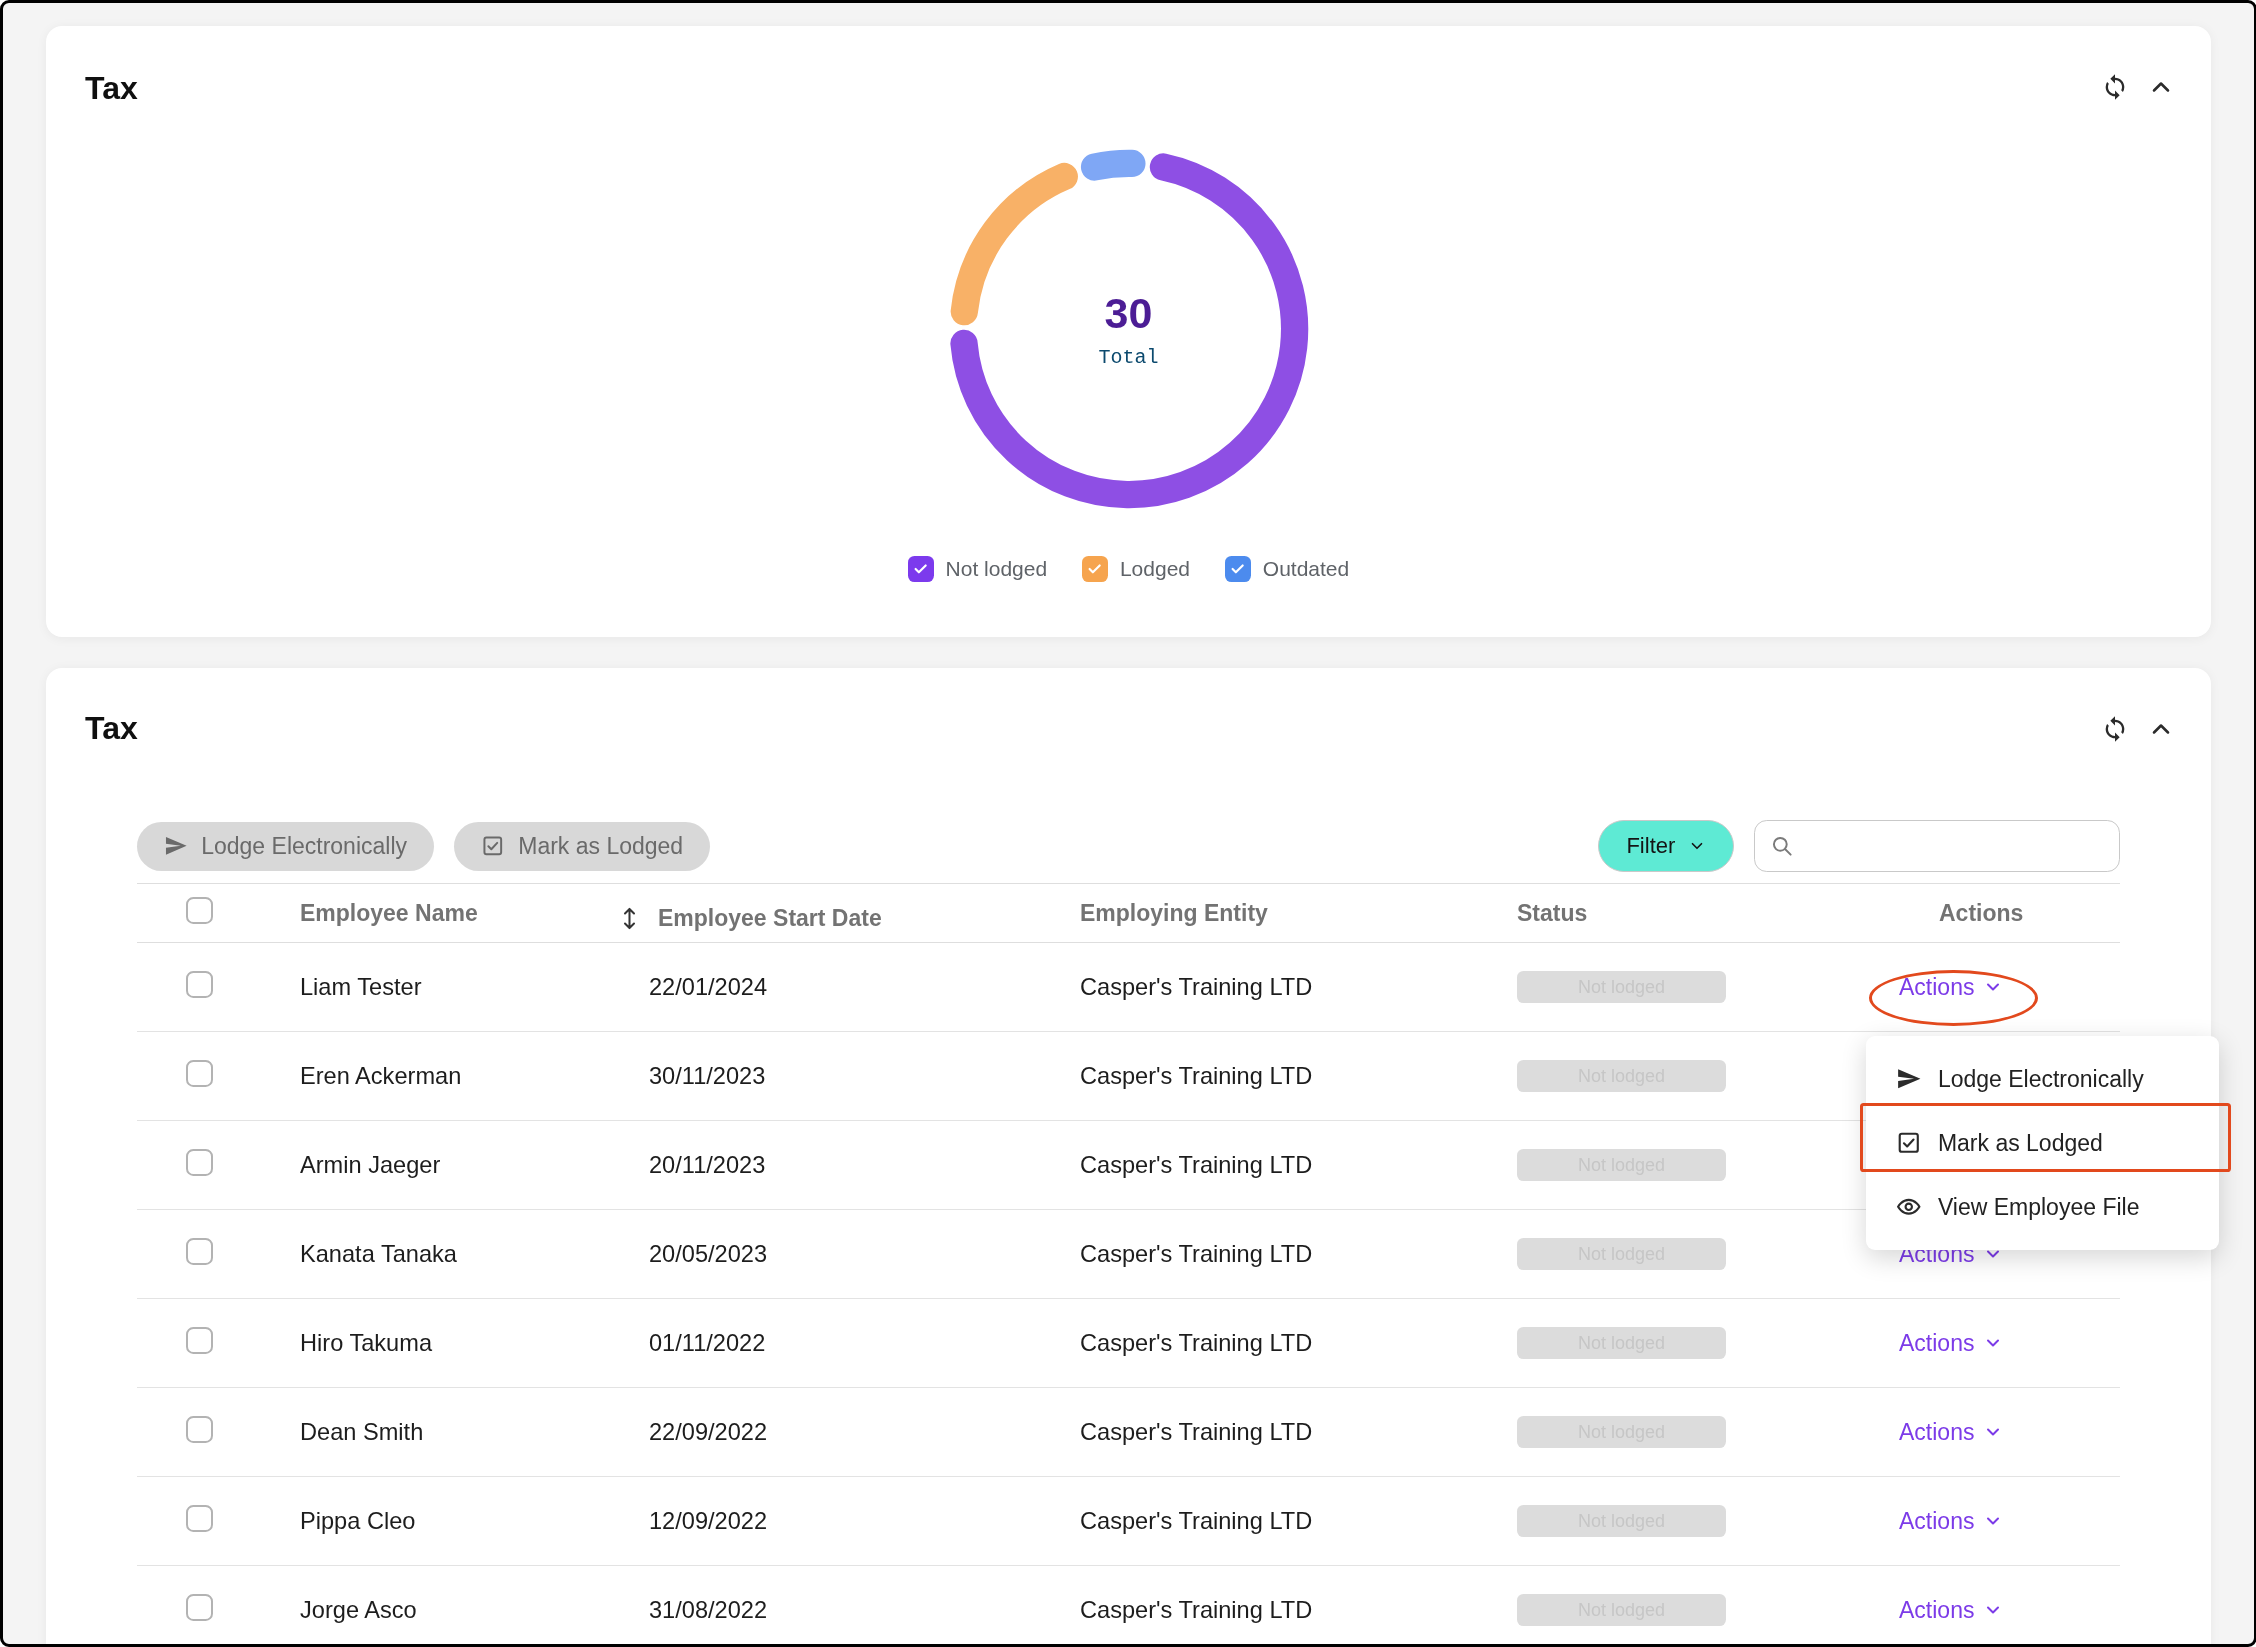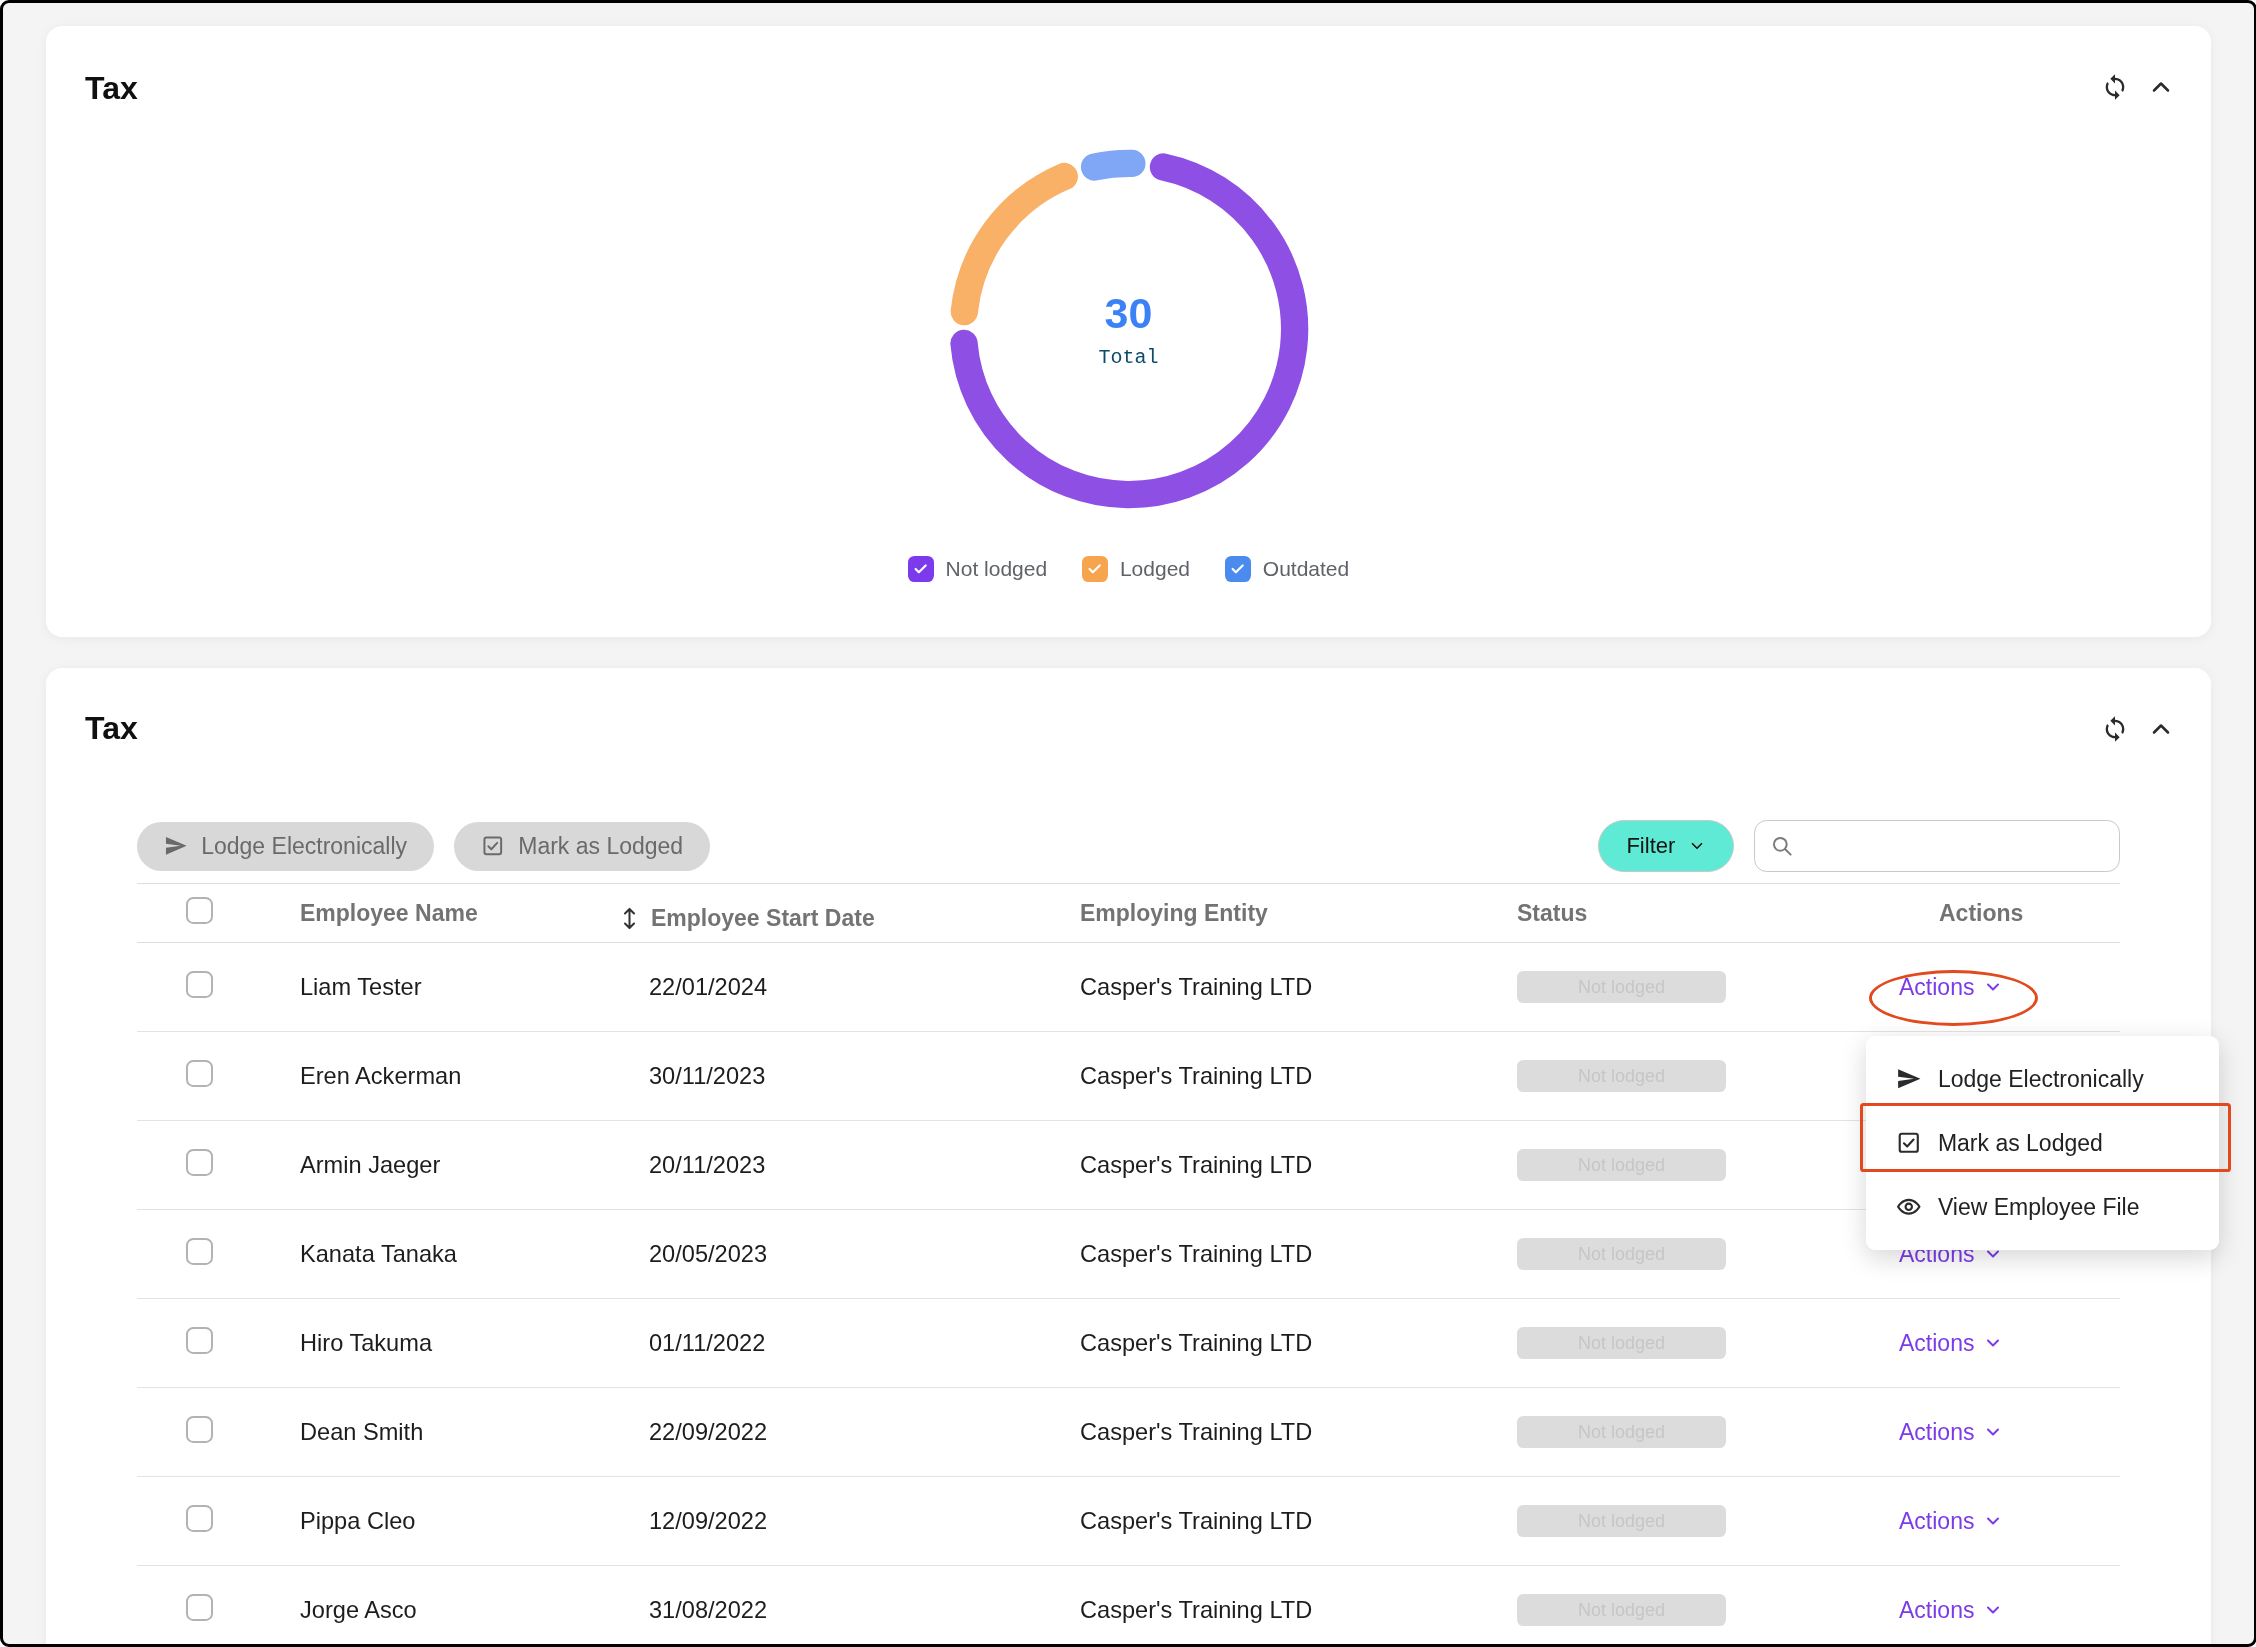--- a/index.html
+++ b/index.html
@@ -17,21 +17,21 @@
   .card-title { font-size:32px; font-weight:700; color:#101010; }
   .card-controls { position:absolute; top:47px; right:36px; display:flex; align-items:center; gap:18px; color:#2b2b2b; }
   .icon-btn { width:28px; height:28px; cursor:pointer; display:inline-flex; }
   .icon-btn svg { width:100%; height:100%; }
 
   
   .donut-area { display:flex; flex-direction:column; align-items:center; margin-top:40px; }
   .donut-wrap { position:relative; width:364px; height:364px; }
   .donut-wrap svg { width:364px; height:364px; }
   .donut-center { position:absolute; inset:0; display:flex; flex-direction:column; align-items:center; justify-content:center; gap:7.3px; }
-  .donut-total { font-size:43px; font-weight:700; color:#3b82f6; }
+  .donut-total { font-size:43px; font-weight:700; color:#4c1d95; }
   .donut-sublabel { font-size:20px; color:#0c4a6e;font-family:Liberation Mono, monospace; }
   .legend { display:flex; align-items:center; gap:35px; margin-top:45px; }
   .legend-item { display:flex; align-items:center; gap:11.8px; font-size:21px; color:#5f6368; cursor:pointer; }
   .legend-check { width:26px; height:26px; border-radius:6.4px; display:inline-flex; align-items:center; justify-content:center; }
   .legend-check svg { width:17.3px; height:17.3px; }
 
   
   .toolbar { margin:73px 52px 0; display:flex; align-items:center; gap:20px; }
   .bulk-btn { height:49px; padding:0 27px; border:none; border-radius:24.5px; background:#d8d8d8; color:#6a6a6a;
               font-size:23px; font-family:inherit; display:inline-flex; align-items:center; gap:13.6px; cursor:pointer; }
@@ -44,21 +44,21 @@
                 display:flex; align-items:center; gap:11px; padding:0 14.5px; color:#7b7b7b; }
   .search-box svg { width:23.6px; height:23.6px; flex:none; }
   .search-box input { border:none; outline:none; flex:1; min-width:0; font-size:22px; font-family:inherit; background:transparent; }
 
   
   .table { margin:11px 52px 0; }
   .thead, .trow { display:grid; grid-template-columns:163px 305px 475px 437px 382px 1fr; align-items:center; }
   .thead { height:60px; border-top:1.8px solid #dedede; border-bottom:1.8px solid #dedede; font-size:23px; font-weight:700; color:#737373; }
   .trow  { height:89px; border-bottom:1.8px solid #e3e3e3; font-size:23.6px; color:#1d1d1d; }
   .cb { width:27px; height:27px; border:2.7px solid #b3b3b3; border-radius:7.3px; background:#fff; display:inline-block; margin-left:49px; cursor:pointer; }
-  .c-date-head { display:flex; align-items:flex-start; gap:8px; padding-left:11px;margin-top:10px; }
+  .c-date-head { display:flex; align-items:flex-start; gap:15px; padding-left:11px;margin-top:10px; }
   .c-date-head svg { width:27px; height:27px; }
   .trow .c-date { padding-left:44px; }
   .c-actions-head { padding-left:40px; }
   .badge { display:inline-flex; align-items:center; justify-content:center; width:209px; height:32px;
            border-radius:6.4px; background:#dcdcdc; color:#c6c6c6; font-size:18px; }
   .actions-link { display:inline-flex; align-items:center; gap:9px; color:#7c3be8; font-size:23px; font-weight:500; cursor:pointer; }
   .actions-link svg { width:20px; height:20px; }
 
   
   .menu { position:absolute; left:1863px; top:1033px; width:353px; background:#fff; border-radius:9px;

